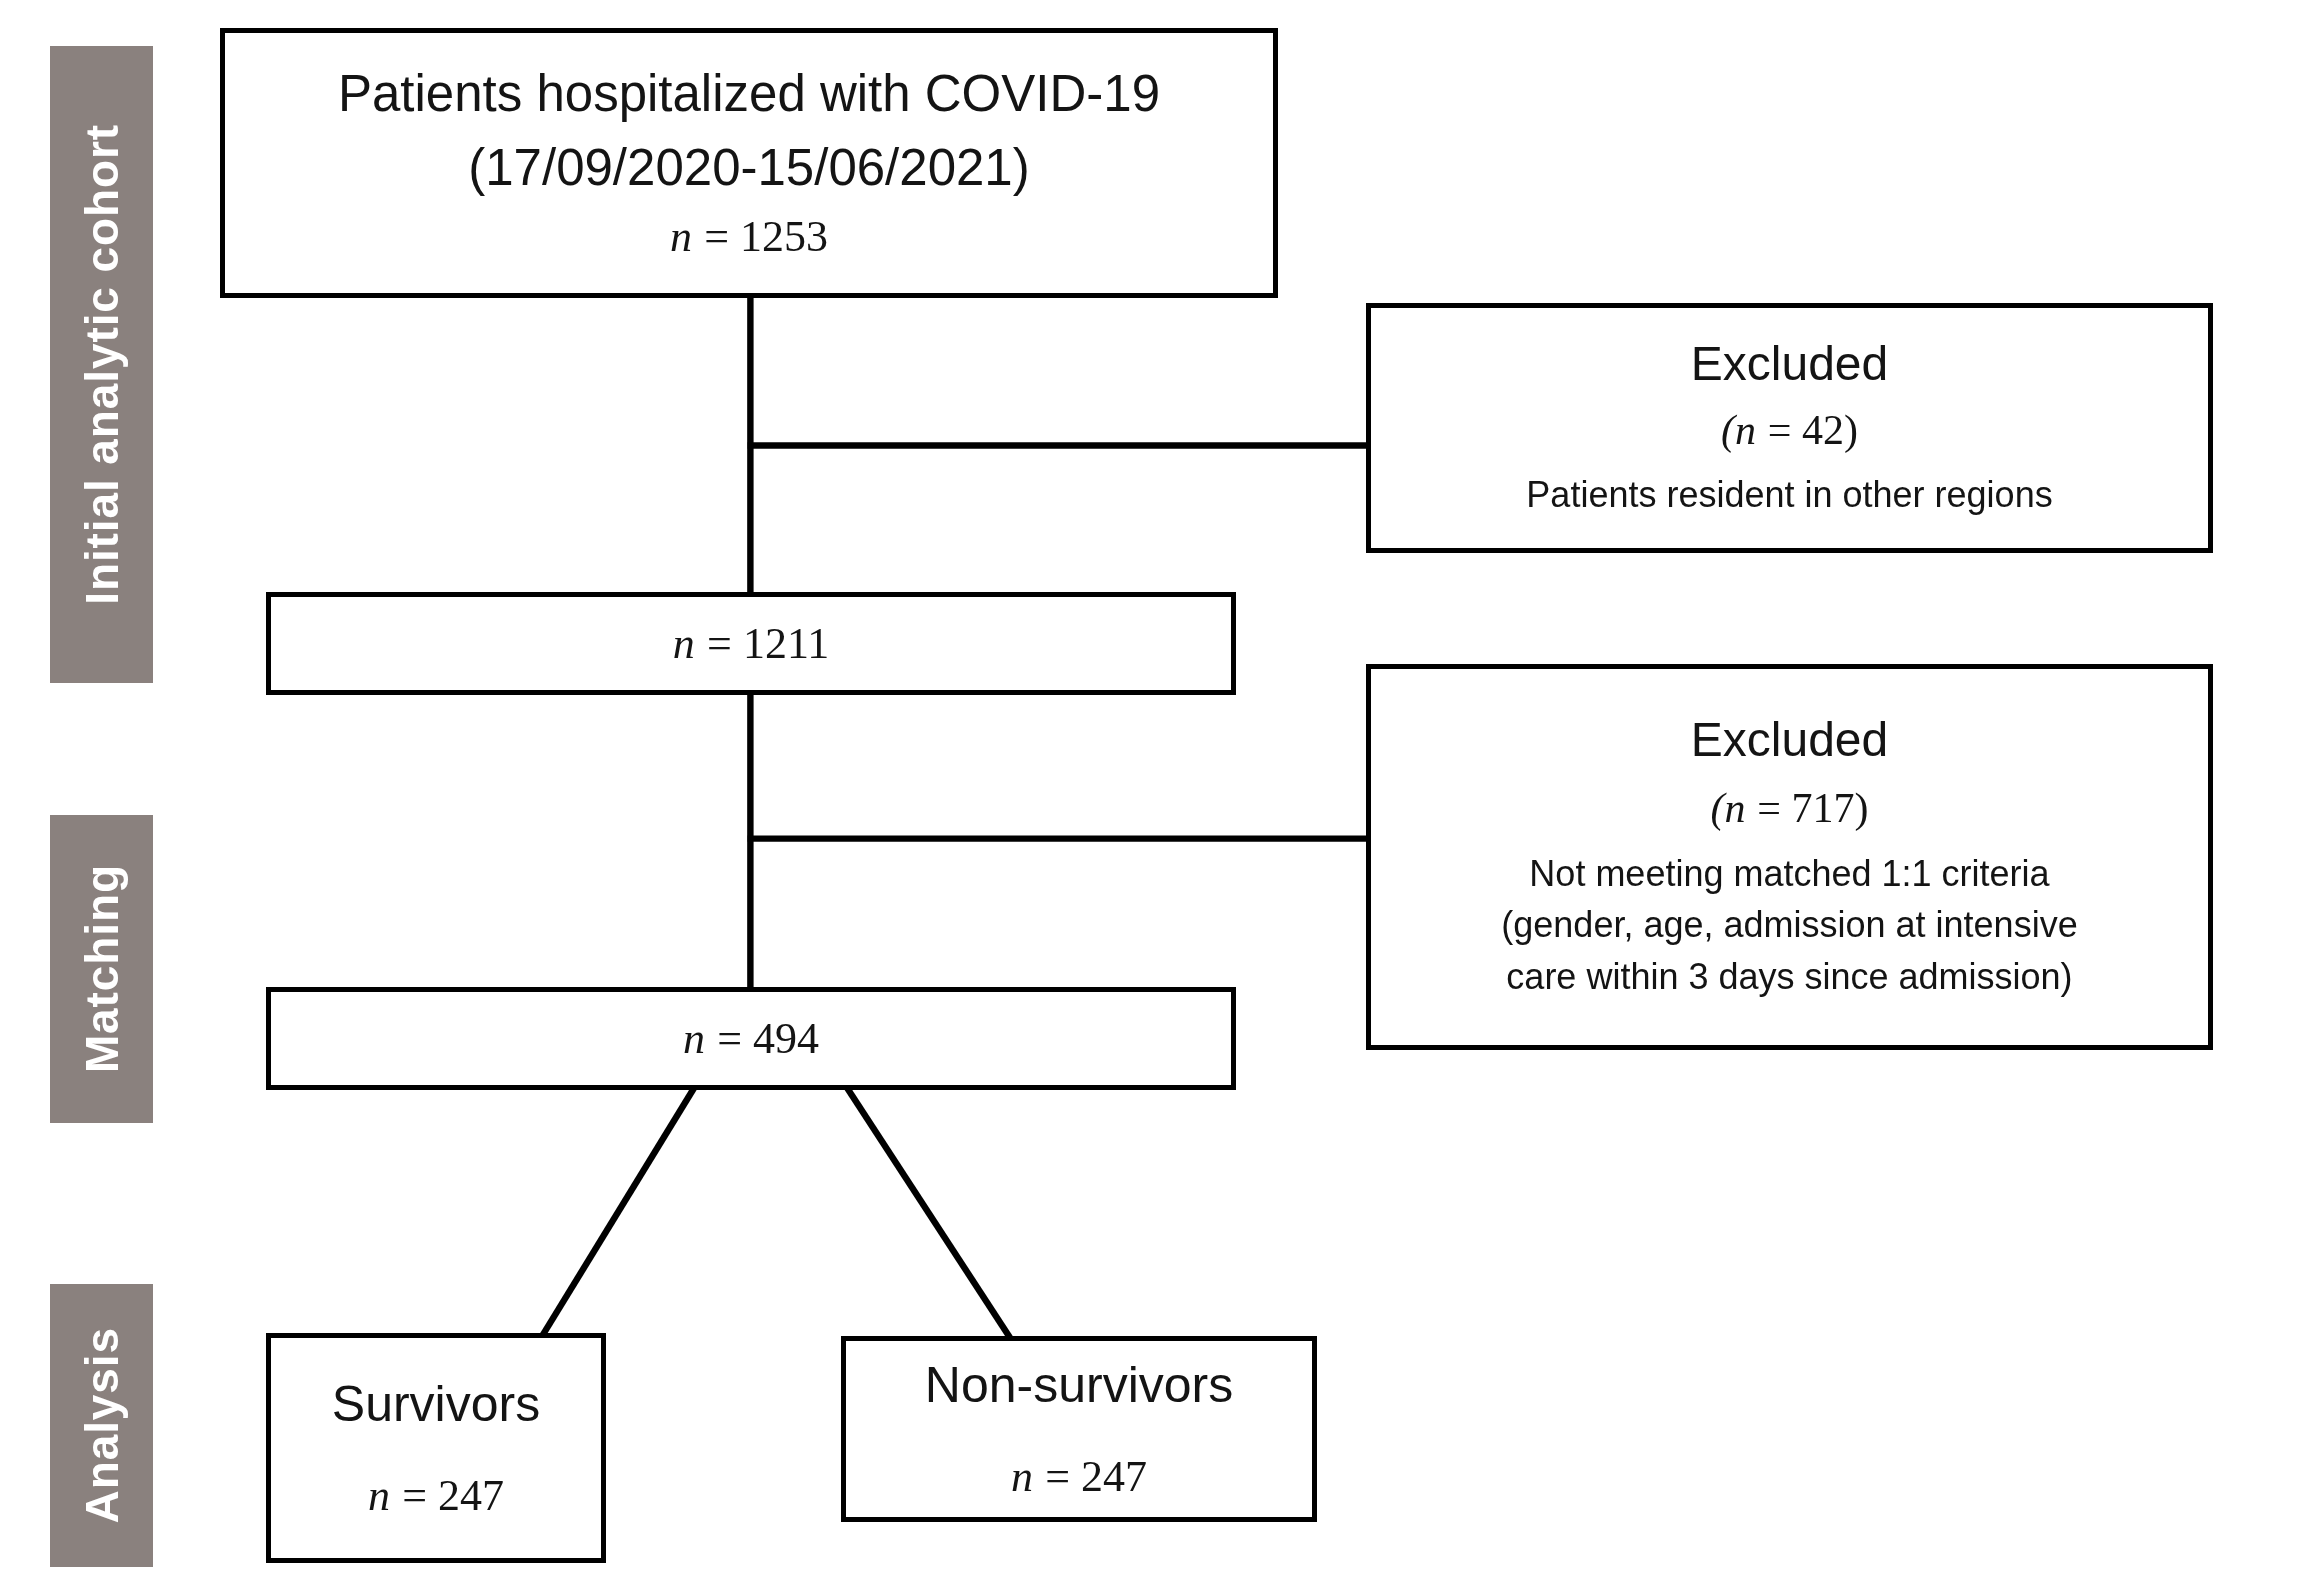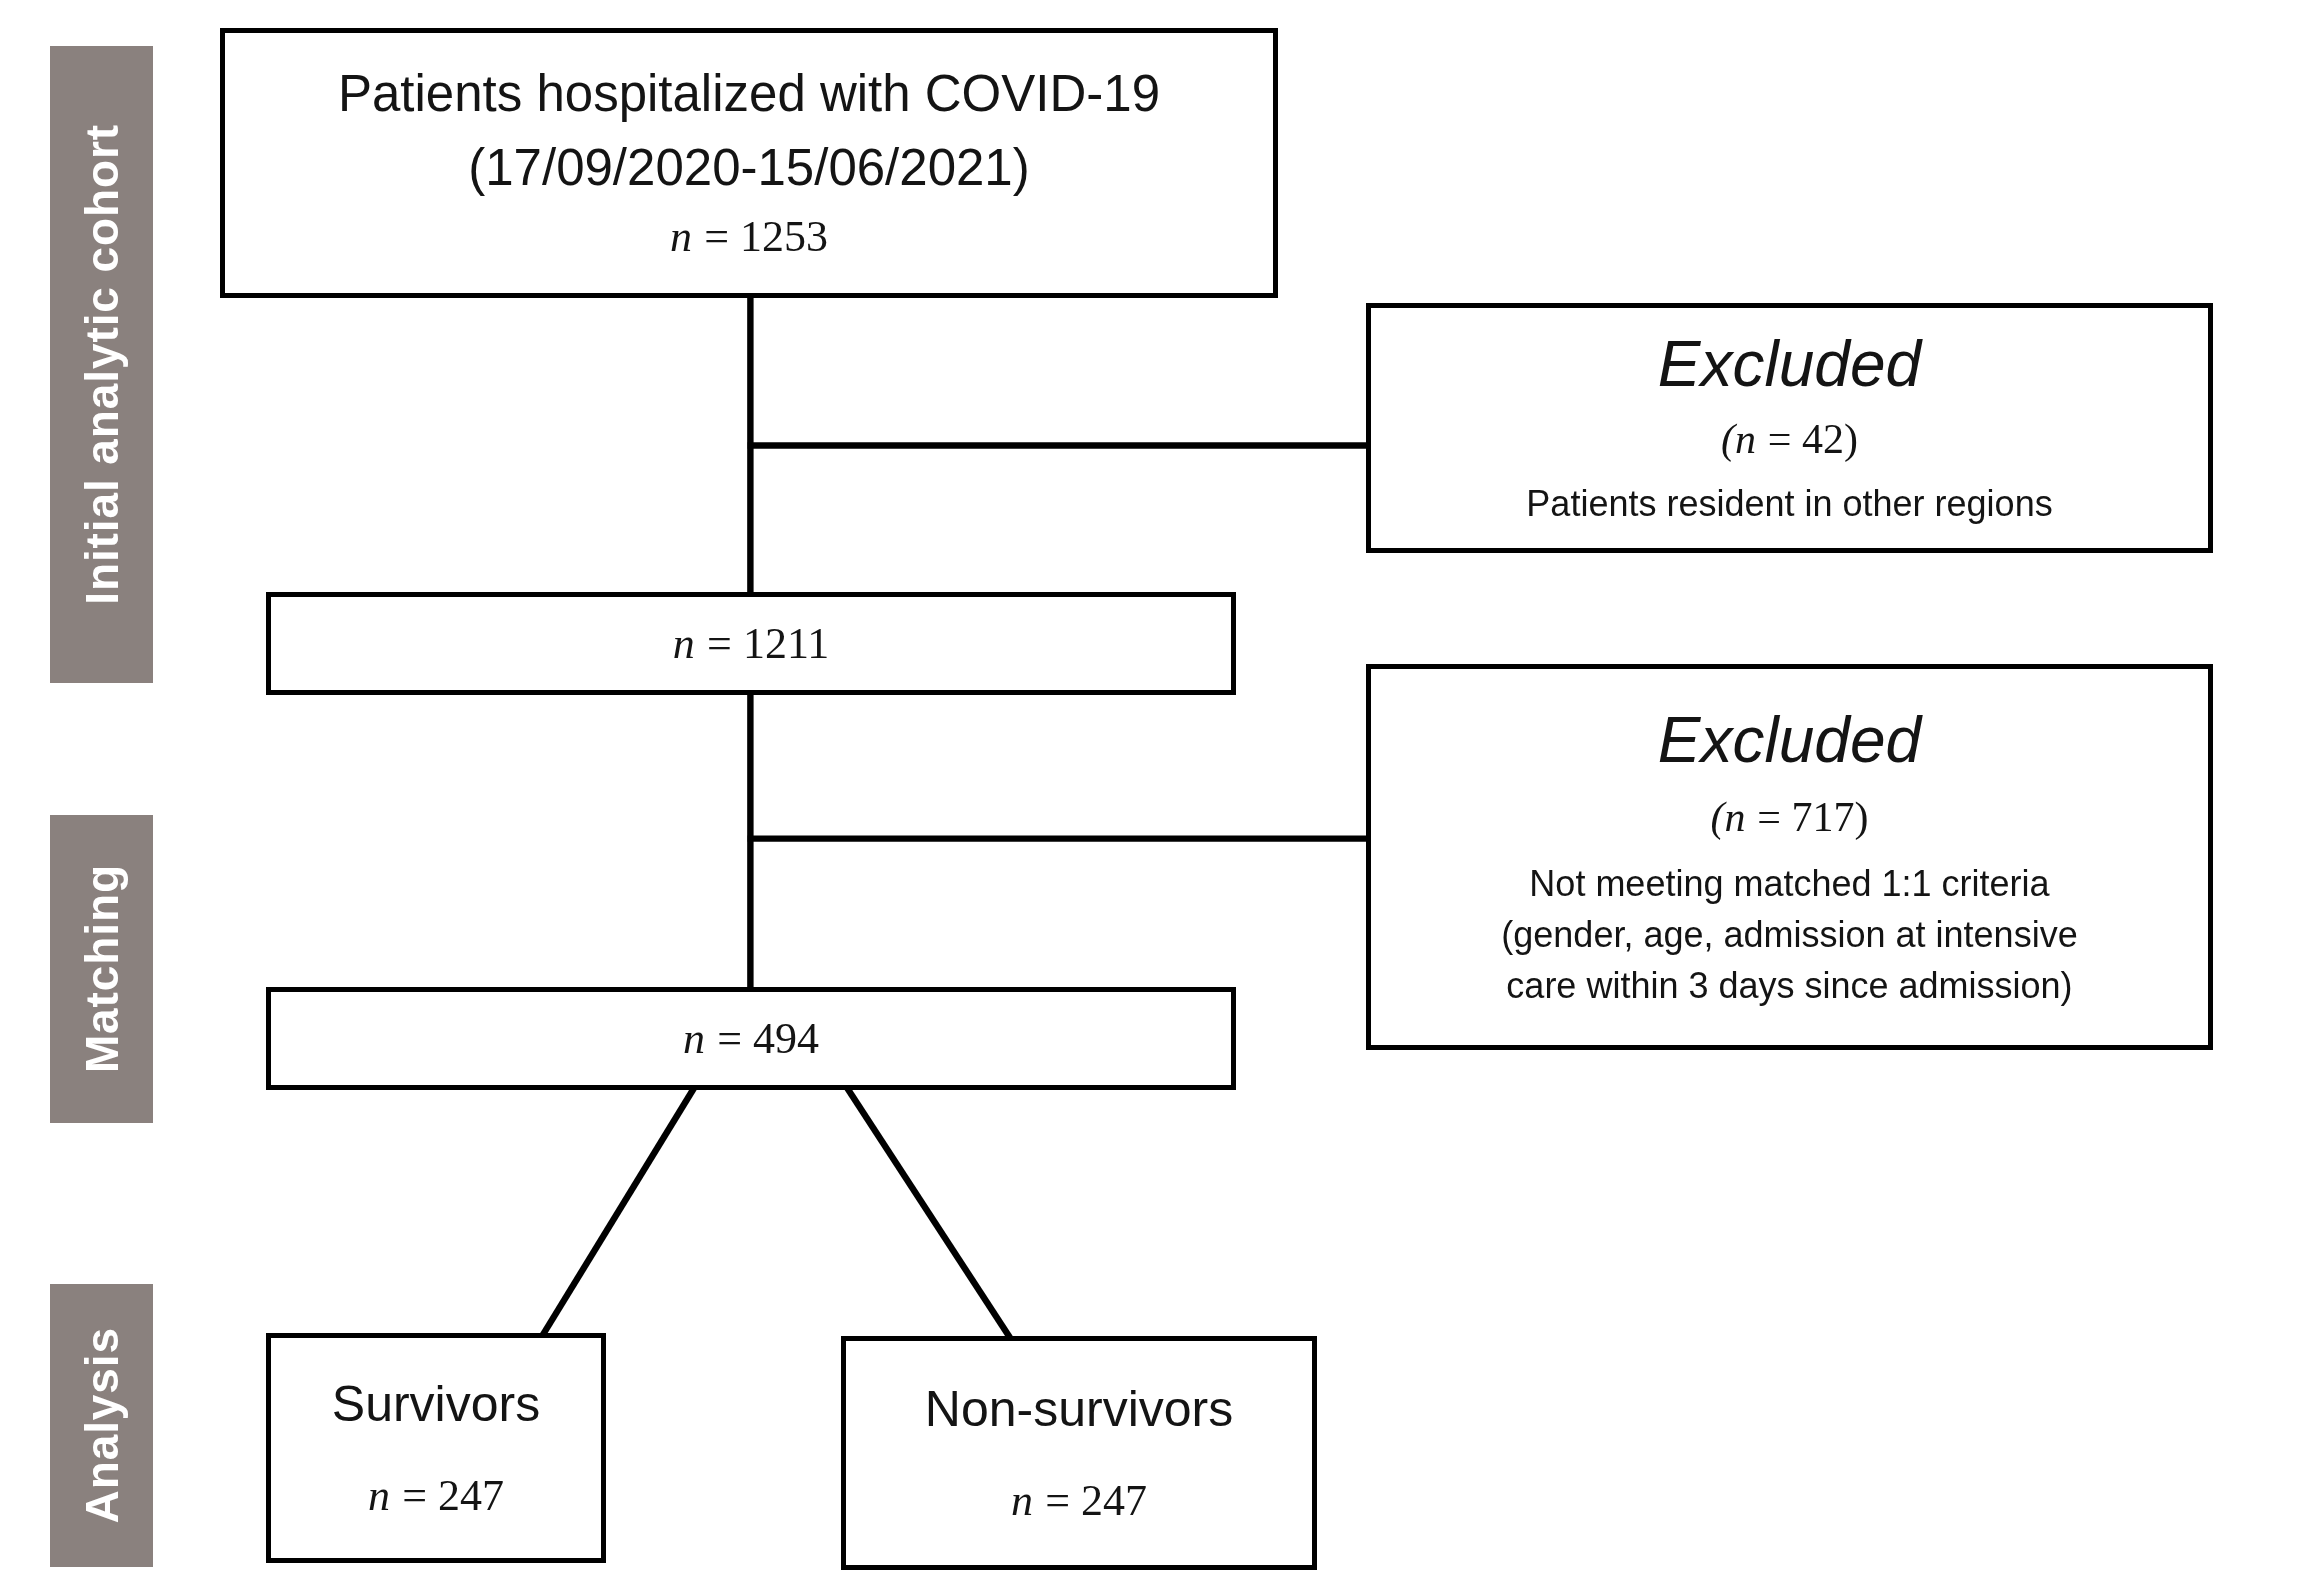--- a/index.html
+++ b/index.html
@@ -15,25 +15,25 @@
     position:absolute;background:#ffffff;border:5.5px solid #000000;box-sizing:border-box;
     display:flex;flex-direction:column;align-items:center;justify-content:center;
     text-align:center;z-index:2;
   }
   .box-top{left:220px;top:27.5px;width:1058px;height:270px;row-gap:12px;}
   .box-ex1{left:1366px;top:303px;width:847px;height:250px;row-gap:14.7px;padding:9.2px 13px;}
   .box-n1211{left:266px;top:592px;width:970px;height:103px;}
   .box-ex2{left:1366px;top:664px;width:847px;height:386px;row-gap:16.5px;padding:11px 9.2px;}
   .box-n494{left:266px;top:987px;width:970px;height:103px;}
   .box-surv{left:266px;top:1333px;width:340px;height:230px;row-gap:37px;}
-  .box-nonsurv{left:841px;top:1336px;width:476px;height:234px;row-gap:37px;}
+  .box-nonsurv{left:841px;top:1336px;width:476px;height:186px;row-gap:37px;}
   
   .t-main{font-size:51px;line-height:1.22;}
   .t-label{font-size:50px;}
-  .excl-title{font-style:italic;font-size:64px;}
+  .excl-title{font-size:48px;}
   .count{font-size:42px;}
   .t-body{font-size:36px;line-height:1.42;}
   .t-n{font-size:44px;}
   .t-nsmall{font-size:44px;}
   .nvar{font-family:"Liberation Serif",serif;font-style:italic;}
   .nrest{font-family:"Liberation Serif",serif;font-style:normal;margin-left:0.28em;}
   .paren{font-family:"Liberation Serif",serif;font-style:italic;}
   
   .stage-bar{
     position:absolute;left:50px;width:103px;background:#8a817e;

